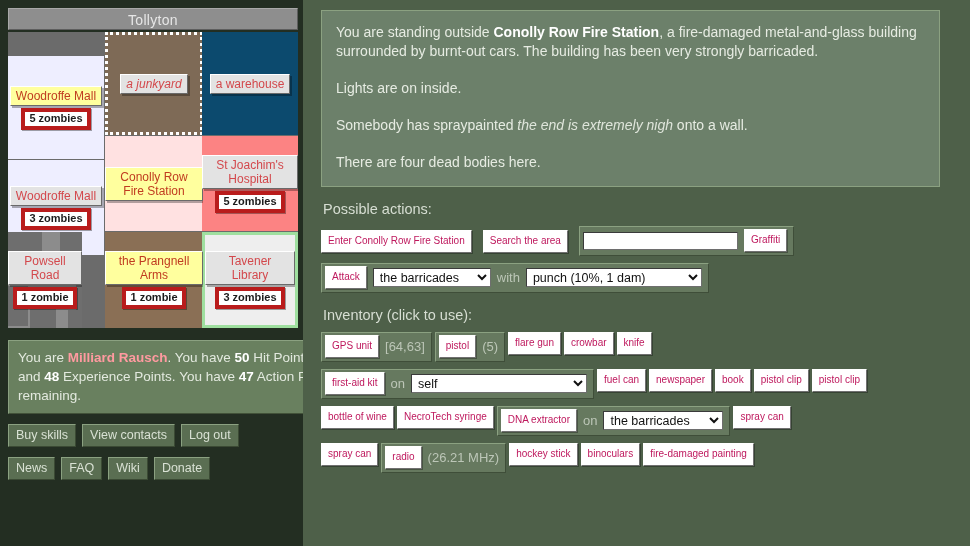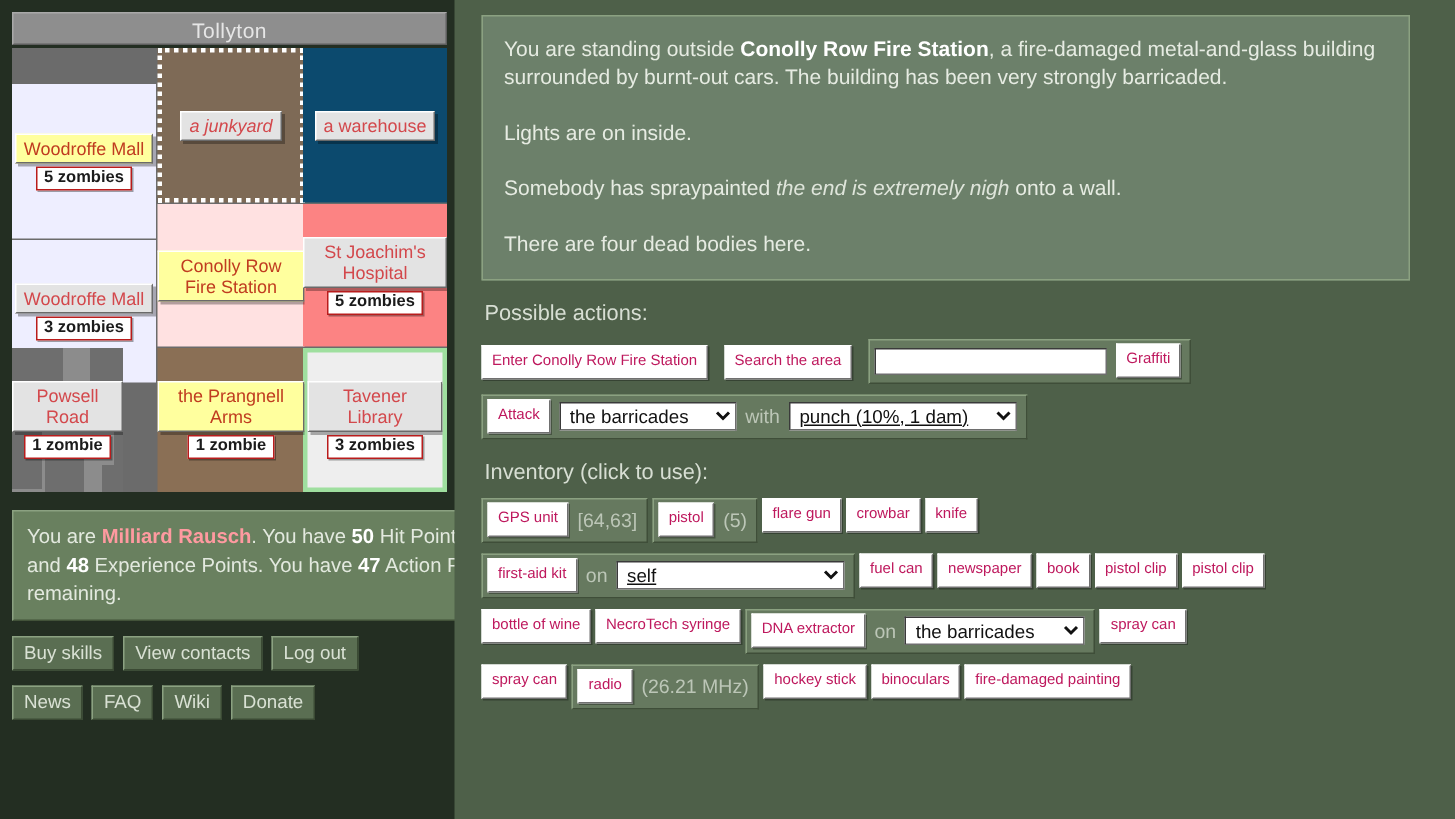--- a/index.html
+++ b/index.html
@@ -82,21 +82,21 @@
     z-index:2;
   }
   .label.yellow{background:#ffff9e;color:#c03c20;}
   .zcount{
     position:relative;
     margin-top:2px;
     display:inline-block;
     padding:0px 4px 1px 4px;
     font-size:11px;line-height:13px;
     background:#ffffff;color:#1b1b1b;
-    border:1px solid #b91c1c;
+    border:4px solid #b91c1c;
     box-shadow:1px 1px 0 rgba(0,0,0,.35);
     z-index:3;
     font-weight:bold;
   }
 
   
   .status{
     margin-top:12px;
     width:338px;
     box-sizing:border-box;
@@ -196,21 +196,21 @@
     background:#ffffff;color:#111111;
     border:1px solid #6e6e6e;
     border-top-color:#3a3a3a;border-left-color:#3a3a3a;
     font-family:"Liberation Sans","DejaVu Sans",sans-serif;
     font-size:12.5px;
     height:19px;
     padding:0 2px;
     box-sizing:border-box;
   }
   .sel.w1{width:118px;}
-  .sel.w2{width:152px;text-decoration:underline;}
+  .sel.w2{width:176px;}
   .sel.w3{width:120px;}
 </style>
 </head>
 <body>
 
 <div class="app">
 
   <div class="sidebar">
 
     <div class="map-title">Tollyton</div>

